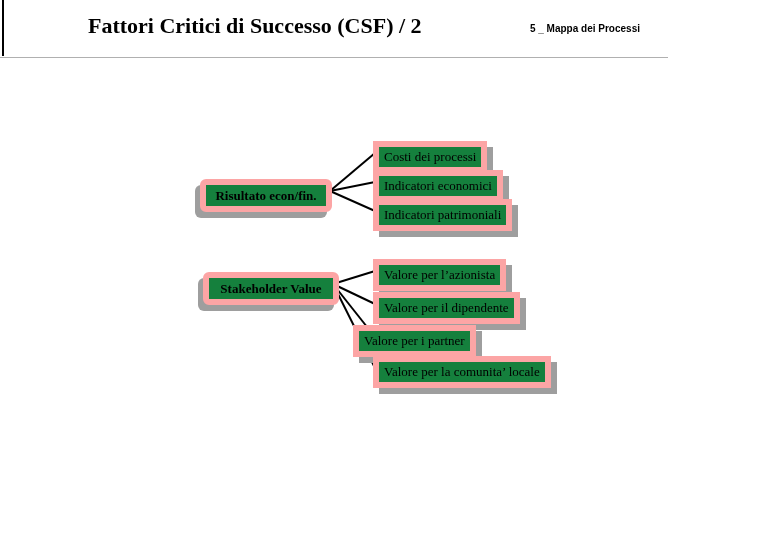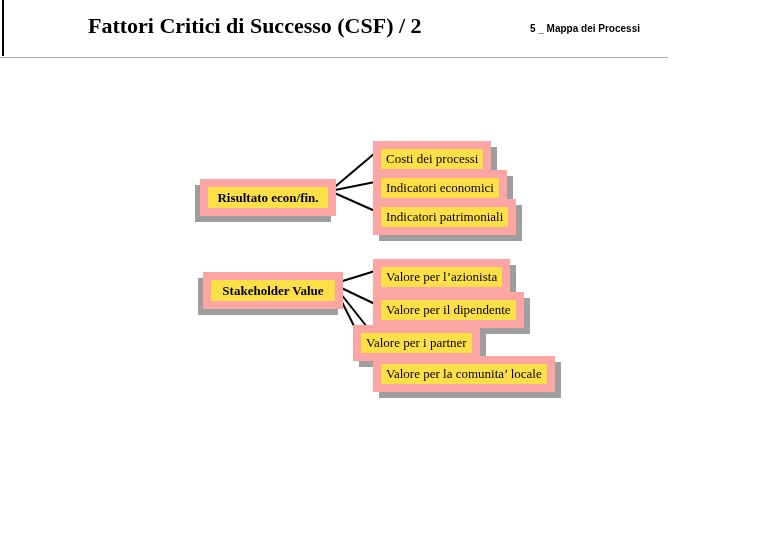--- a/index.html
+++ b/index.html
@@ -52,29 +52,30 @@
     position: absolute;
     left: 0; top: 0;
     width: 780px; height: 540px;
   }
   .connector-svg line {
     stroke: #000;
     stroke-width: 2;
   }
   .dbox {
     position: absolute;
-    background: #fde047;
-    border: 8px solid #fca5a5;
+    background: #15803d;
+    border: 6px solid #fca5a5;
     font-size: 13px;
     white-space: nowrap;
   }
   .dbox.parent {
     font-weight: bold;
     text-align: center;
     box-shadow: -5px 6px 0 #9e9e9e;
+    border-radius: 6px;
   }
   .dbox.child {
     padding: 0 5px;
     box-shadow: 6px 6px 0 #9e9e9e;
   }
 </style>
 </head>
 <body>
 
 <div class="canvas">

